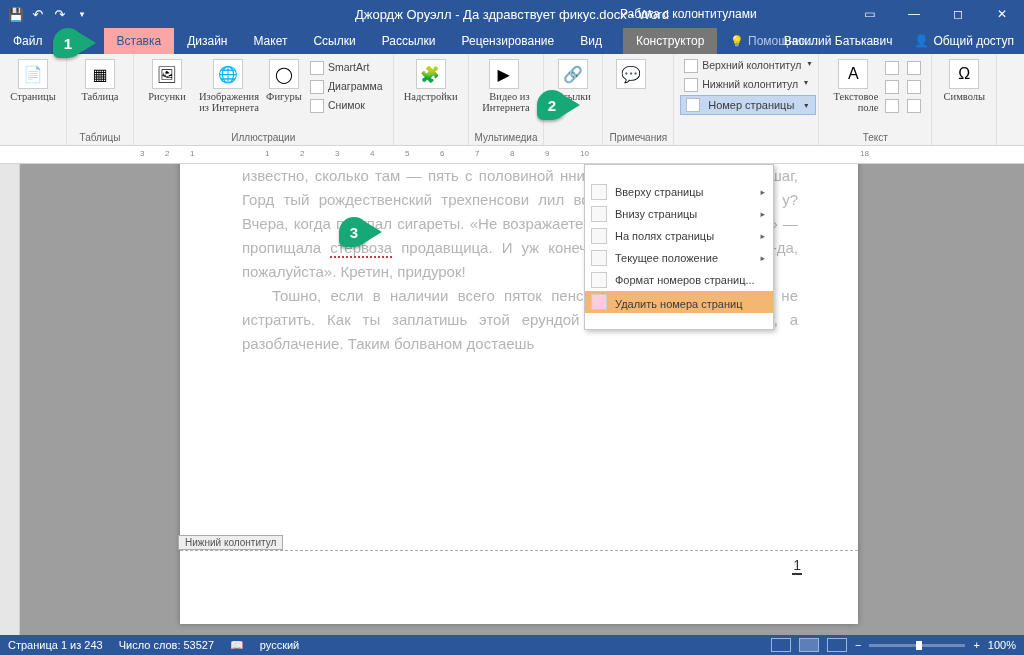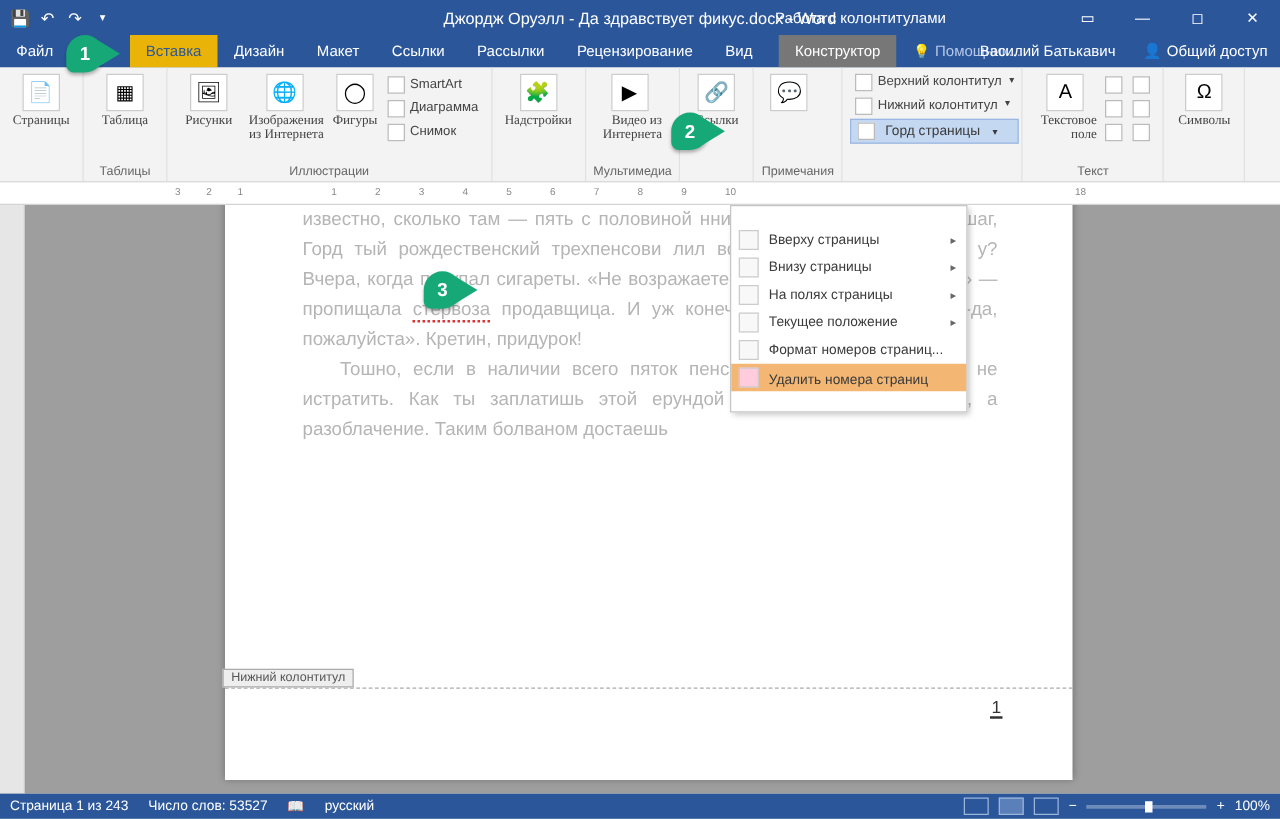--- a/index.html
+++ b/index.html
@@ -8,21 +8,21 @@
 .titlebar { height:28px; background:#2b579a; color:#fff; display:flex; align-items:center; position:relative; }
 .qat { display:flex; gap:6px; padding-left:8px; align-items:center; }
 .qat span { width:16px; height:16px; display:flex; align-items:center; justify-content:center; font-size:13px; color:#fff; }
 .title { position:absolute; left:50%; transform:translateX(-50%); font-size:13px; }
 .ctx-tab-title { position:absolute; left:620px; font-size:12px; color:#fff; }
 .win-ctrls { position:absolute; right:0; display:flex; }
 .win-ctrls span { width:44px; height:28px; display:flex; align-items:center; justify-content:center; }
 
 .tabs { height:26px; background:#2b579a; color:#fff; display:flex; align-items:stretch; position:relative; }
 .tab { padding:0 13px; display:flex; align-items:center; font-size:12px; cursor:pointer; }
-.tab.active { background:#eab308; color:#2b579a; }
+.tab.active { background:#fca5a5; color:#2b579a; }
 .tab.ctx { background:#777; }
 .tab.tell { color:#b5c7e8; }
 .tab.tell::before { content:"💡"; margin-right:4px; font-size:11px; }
 .user-area { position:absolute; right:0; display:flex; align-items:center; height:100%; }
 .user { padding:0 12px; font-size:12px; }
 .share { padding:0 10px; display:flex; align-items:center; gap:4px; }
 
 .ribbon { height:92px; background:#f3f3f3; border-bottom:1px solid #d4d4d4; display:flex; position:relative; }
 .rgroup { padding:3px 6px 0 6px; position:relative; border-right:1px solid #e1e1e1; display:flex; flex-direction:column; }
 .rgroup-items { display:flex; align-items:flex-start; flex:1; }
@@ -203,21 +203,21 @@
             <span>Верхний колонтитул</span>
             <span style="font-size:8px;margin-left:2px">▾</span>
           </div>
       <div class="rbtn-sm">
             <div class="ricon-sm"></div>
             <span>Нижний колонтитул</span>
             <span style="font-size:8px;margin-left:2px">▾</span>
           </div>
       <div class="rbtn-sm dd-item hl2">
             <div class="ricon-sm"></div>
-            <span>Горд страницы</span>
+            <span>Номер страницы</span>
             <span style="font-size:8px;margin-left:2px">▾</span>
           </div>
     </div>
       </div>
   </div>
   <div class="rgroup">
     <div class="rgroup-items">
       <div class="rbtn-lg" style="width:56px">
           <div class="ricon">A</div>
           <div class="rlabel">Текстовое поле</div>

